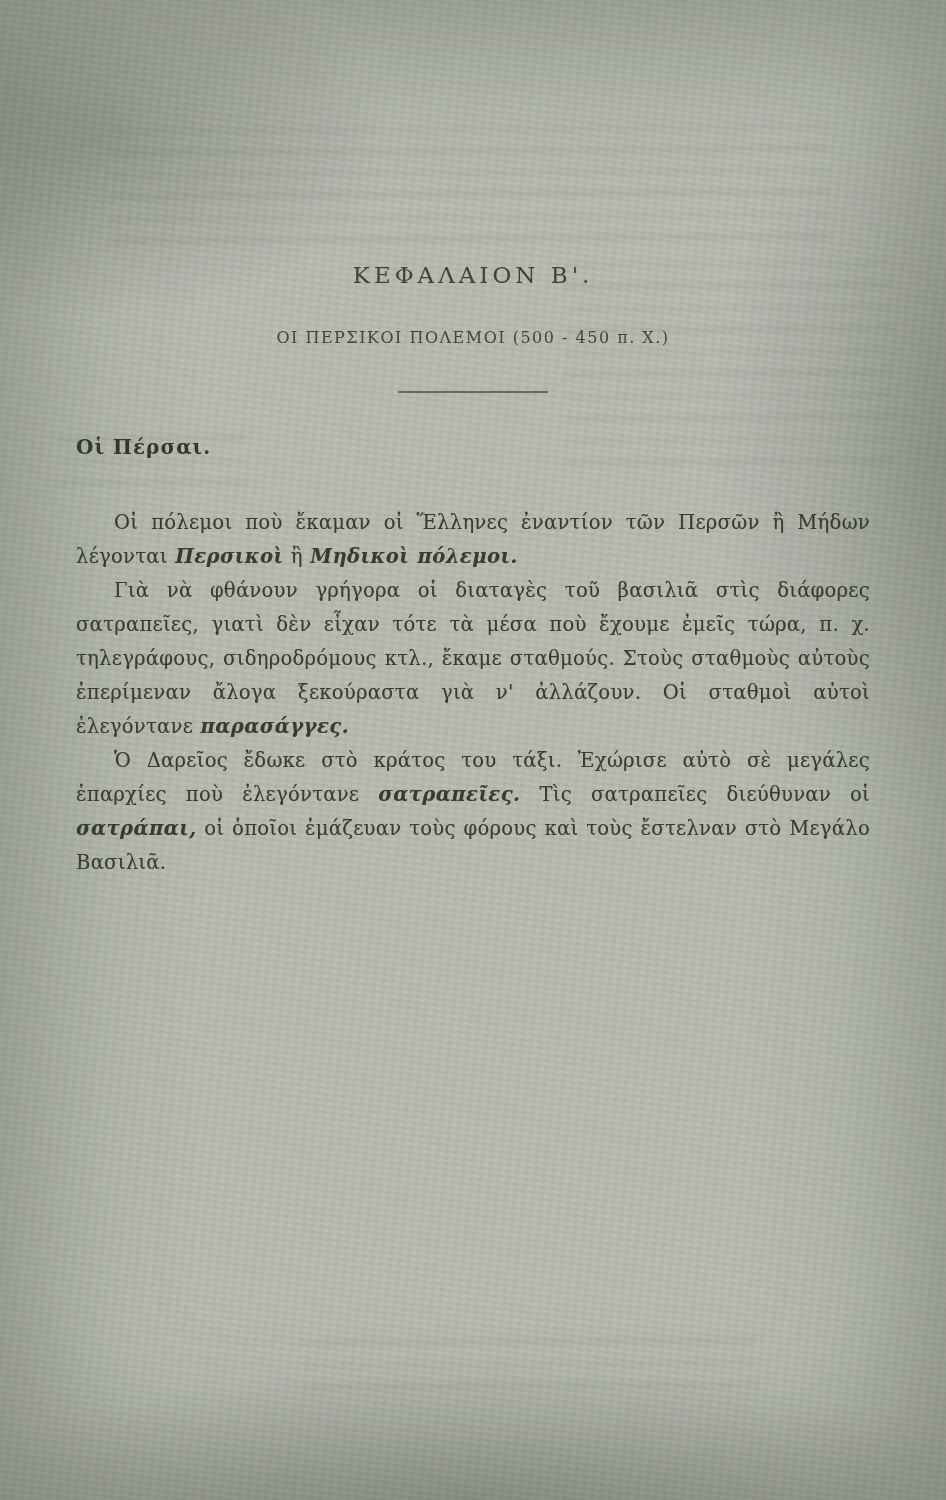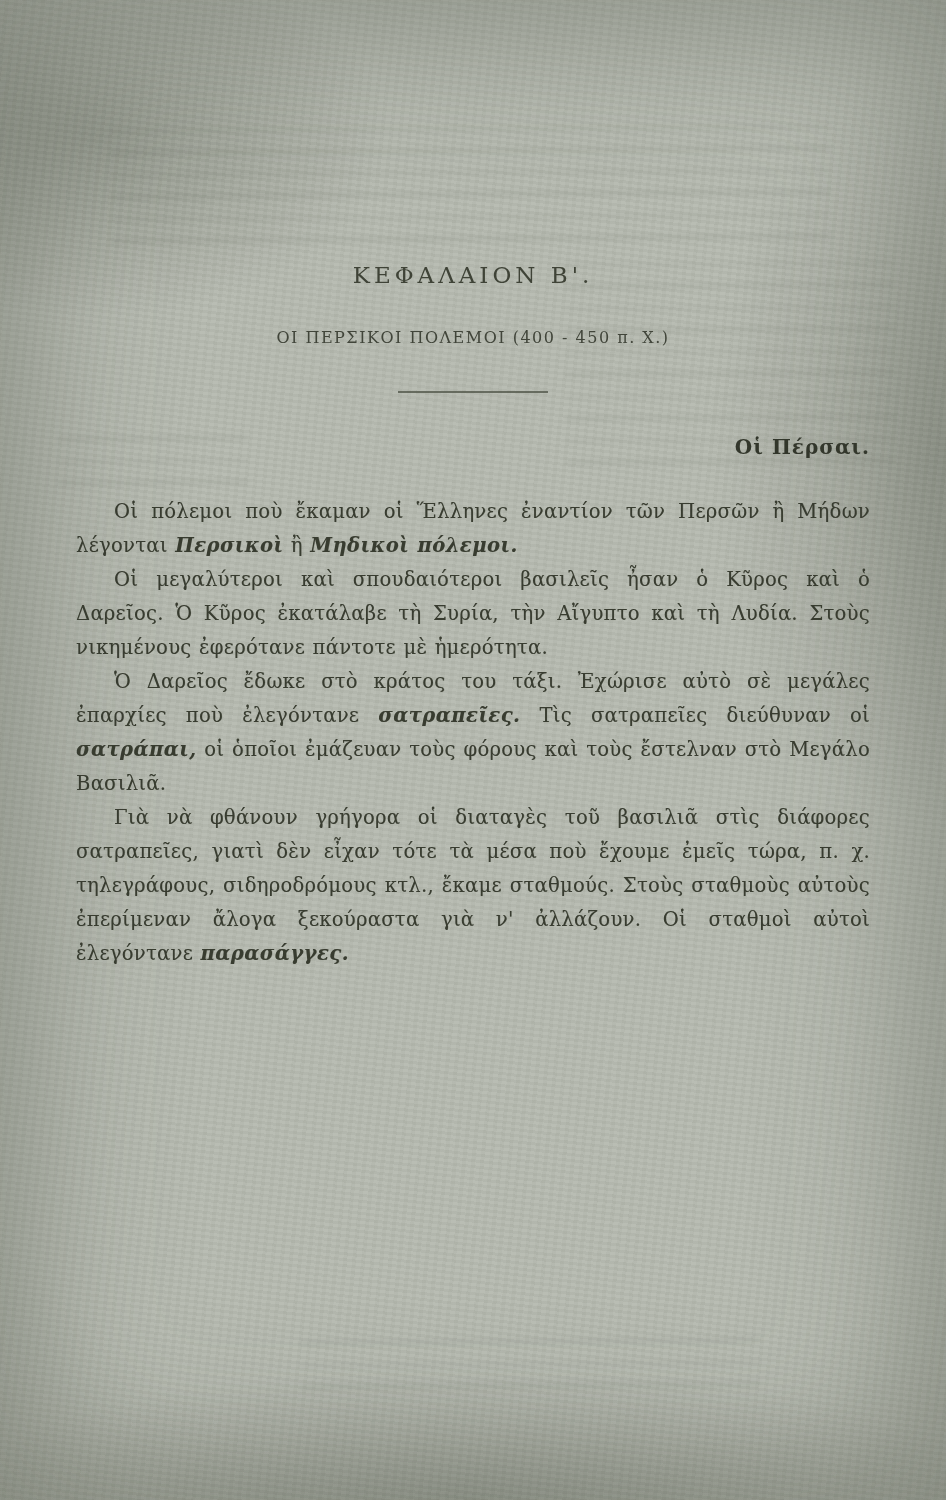--- a/index.html
+++ b/index.html
@@ -50,47 +50,46 @@
   .subtitle {
     font-size:16px; font-weight:normal; letter-spacing:1.5px;
     text-align:center; margin:0; color:#41453a;
   }
   .rule {
     width:150px; margin:44px auto 0; border-top:2px solid;
     border-color:var(--rule,#4c5144); opacity:.75;
   }
   .section {
     font-size:20px; font-weight:bold; letter-spacing:1px;
-    text-align:right; margin:42px 0 0; color:#33372c;
+    text-align:left; margin:42px 0 0; color:#33372c;
   }
-  .body { margin-top:36px; }
+  .body { margin-top:47px; }
   .para {
     font-size:19.5px; line-height:34px; text-align:justify;
     text-indent:38px; letter-spacing:.3px; word-spacing:1px;
     color:var(--ink,#383c30);
     text-shadow:.3px .3px .6px rgba(56,60,48,.30);
   }
   .para .bi { font-weight:bold; font-style:italic; letter-spacing:.5px; }
 </style>
 </head>
 <body>
 
 <div class="page">
   <div class="artifact a1"></div>
   <div class="artifact a2"></div>
   <div class="artifact a3"></div>
   <div class="artifact a4"></div>
 
   <div class="content">
     <h1 class="chapter">ΚΕΦΑΛΑΙΟΝ Β'.</h1>
-    <h2 class="subtitle">ΟΙ ΠΕΡΣΙΚΟΙ ΠΟΛΕΜΟΙ (400 - 450 π. Χ.)</h2>
+    <h2 class="subtitle">ΟΙ ΠΕΡΣΙΚΟΙ ΠΟΛΕΜΟΙ (500 - 450 π. Χ.)</h2>
     <div class="rule"></div>
     <h3 class="section">Οἱ Πέρσαι.</h3>
     <div class="body">
         <p class="para"><span>Οἱ πόλεμοι ποὺ ἔκαμαν οἱ Ἕλληνες ἐναντίον τῶν Περσῶν ἢ Μήδων λέγονται </span><span class="bi">Περσικοὶ</span><span> ἢ </span><span class="bi">Μηδικοὶ πόλεμοι.</span></p>
-        <p class="para"><span>Οἱ μεγαλύτεροι καὶ σπουδαιότεροι βασιλεῖς ἦσαν ὁ Κῦρος καὶ ὁ Δαρεῖος. Ὁ Κῦρος ἐκατάλαβε τὴ Συρία, τὴν Αἴγυπτο καὶ τὴ Λυδία. Στοὺς νικημένους ἐφερότανε πάντοτε μὲ ἡμερότητα.</span></p>
+        <p class="para"><span>Γιὰ νὰ φθάνουν γρήγορα οἱ διαταγὲς τοῦ βασιλιᾶ στὶς διάφορες σατραπεῖες, γιατὶ δὲν εἶχαν τότε τὰ μέσα ποὺ ἔχουμε ἐμεῖς τώρα, π. χ. τηλεγράφους, σιδηροδρόμους κτλ., ἔκαμε σταθμούς. Στοὺς σταθμοὺς αὐτοὺς ἐπερίμεναν ἄλογα ξεκούραστα γιὰ ν' ἀλλάζουν. Οἱ σταθμοὶ αὐτοὶ ἐλεγόντανε </span><span class="bi">παρασάγγες.</span></p>
         <p class="para"><span>Ὁ Δαρεῖος ἔδωκε στὸ κράτος του τάξι. Ἐχώρισε αὐτὸ σὲ μεγάλες ἐπαρχίες ποὺ ἐλεγόντανε </span><span class="bi">σατραπεῖες.</span><span> Τὶς σατραπεῖες διεύθυναν οἱ </span><span class="bi">σατράπαι,</span><span> οἱ ὁποῖοι ἐμάζευαν τοὺς φόρους καὶ τοὺς ἔστελναν στὸ Μεγάλο Βασιλιᾶ.</span></p>
-        <p class="para"><span>Γιὰ νὰ φθάνουν γρήγορα οἱ διαταγὲς τοῦ βασιλιᾶ στὶς διάφορες σατραπεῖες, γιατὶ δὲν εἶχαν τότε τὰ μέσα ποὺ ἔχουμε ἐμεῖς τώρα, π. χ. τηλεγράφους, σιδηροδρόμους κτλ., ἔκαμε σταθμούς. Στοὺς σταθμοὺς αὐτοὺς ἐπερίμεναν ἄλογα ξεκούραστα γιὰ ν' ἀλλάζουν. Οἱ σταθμοὶ αὐτοὶ ἐλεγόντανε </span><span class="bi">παρασάγγες.</span></p>
       </div>
   </div>
 
   <div class="vignette"></div>
 </div>
 
 </body></html>

